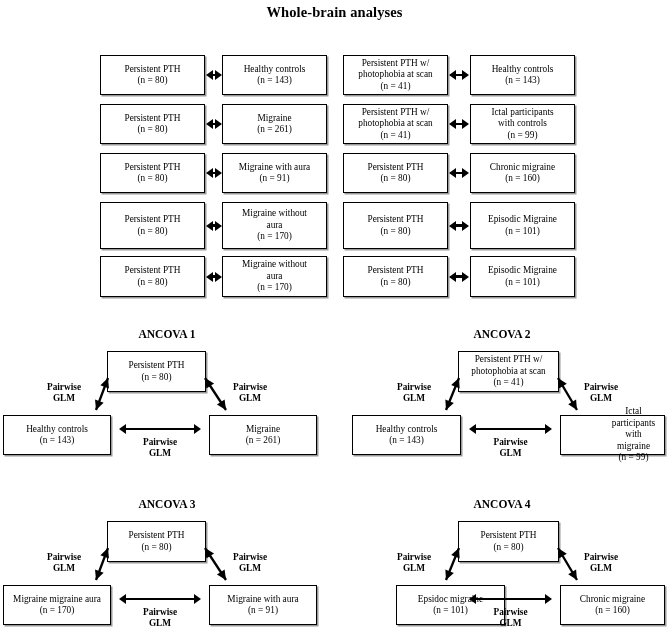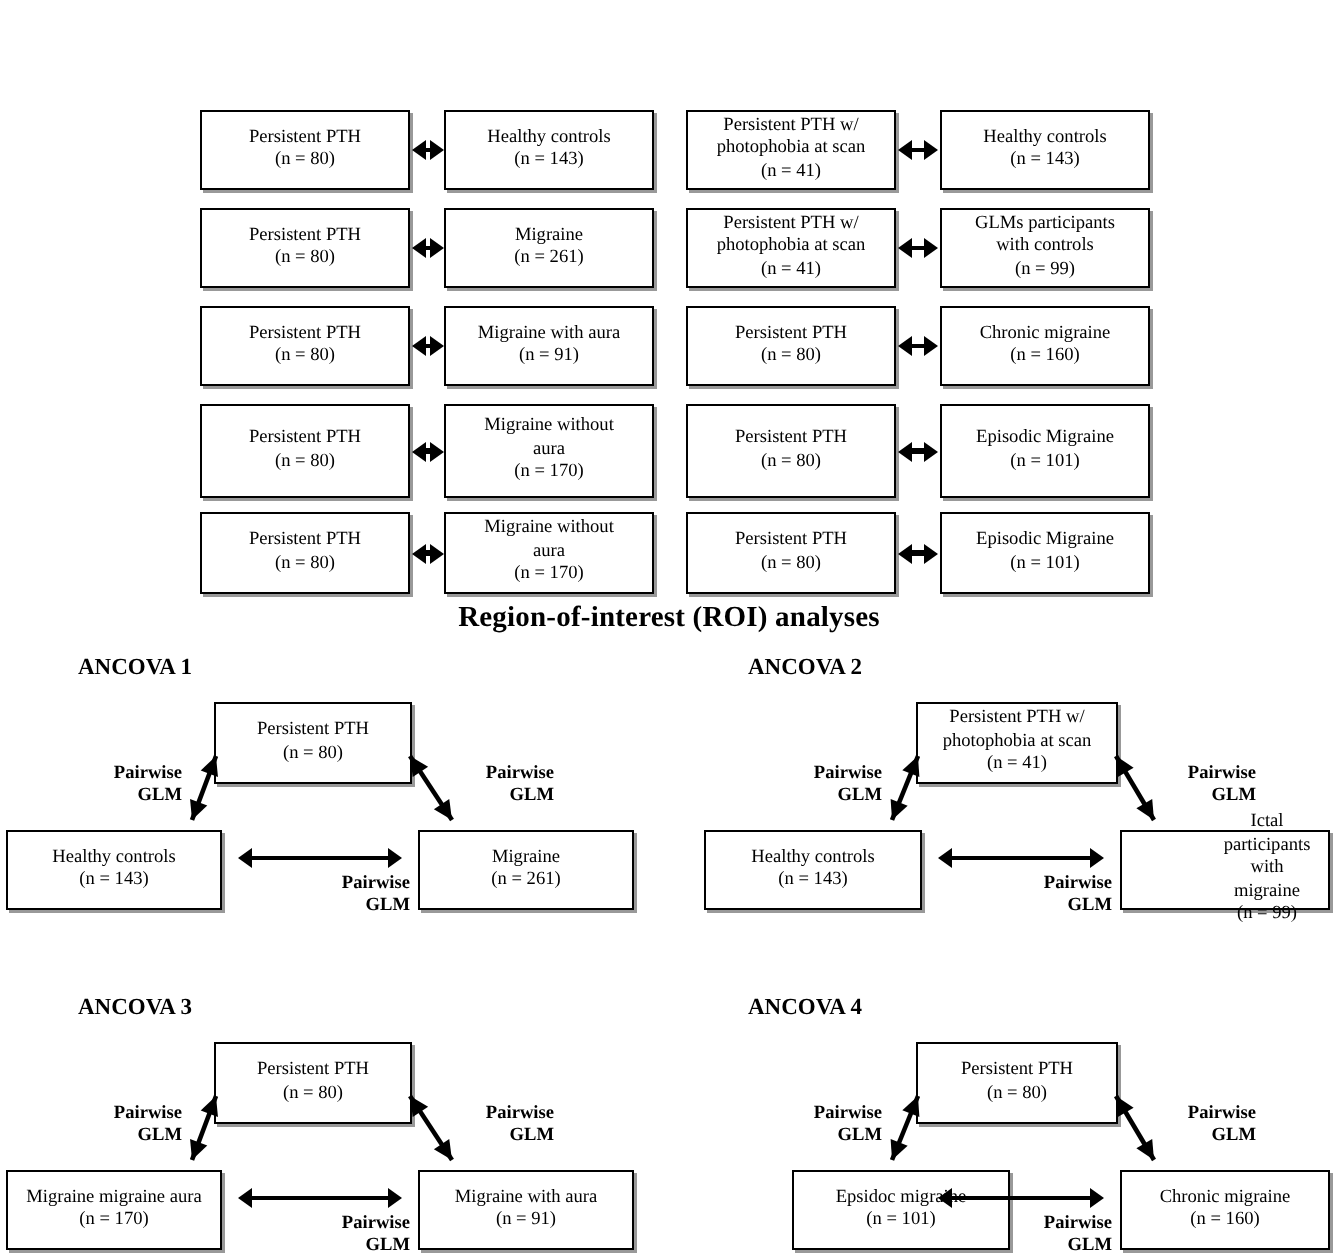--- a/index.html
+++ b/index.html
@@ -29,24 +29,24 @@
   }
   .title-main {
     font-size: 14.5px;
     letter-spacing: 0.1px;
   }
   .title-sub {
     font-size: 11.5px;
   }
   .ancova-title {
     position: absolute;
+    text-align: center;
     font-weight: bold;
     font-size: 11.5px;
     white-space: nowrap;
-    padding-left: 39px;
   }
 
   
   .node {
     position: absolute;
     box-sizing: border-box;
     border: 1.6px solid #000;
     background: #fff;
     display: flex;
     align-items: center;
@@ -90,30 +90,30 @@
   
   .diag { position: absolute; }
   .diag svg { display: block; overflow: visible; }
 
   
   .glm-label {
     position: absolute;
     font-weight: bold;
     font-size: 9.3px;
     line-height: 10.6px;
-    text-align: right;
+    text-align: center;
     white-space: nowrap;
   }
 </style>
 </head>
 <body>
 
 <div id="canvas">
 
-  <div class="section-title title-main" style="left:0; top:301px; width:669px;">Region-of-interest (ROI) analyses</div>
+  <div class="section-title title-main" style="left:0; top:4px; width:669px;">Whole-brain analyses</div>
 
   <div id="grid">
       <div class="node" style="left:100px;top:55px;width:105px;height:40px;">
         <span class="lbl"><span>Persistent PTH</span><br><span>(n = 80)</span></span>
       </div>
       <div class="harrow" style="left:206px;top:69px;width:16px;">
         <span class="shaft"></span>
         <span class="head left"></span>
         <span class="head right"></span>
       </div>
@@ -177,21 +177,21 @@
       </div>
       <div class="node" style="left:343px;top:104px;width:105px;height:40px;">
         <span class="lbl"><span>Persistent PTH w/</span><br><span>photophobia at scan</span><br><span>(n = 41)</span></span>
       </div>
       <div class="harrow" style="left:449px;top:118px;width:20px;">
         <span class="shaft"></span>
         <span class="head left"></span>
         <span class="head right"></span>
       </div>
       <div class="node" style="left:470px;top:104px;width:105px;height:40px;">
-        <span class="lbl"><span>GLMs participants</span><br><span>with controls</span><br><span>(n = 99)</span></span>
+        <span class="lbl"><span>Ictal participants</span><br><span>with controls</span><br><span>(n = 99)</span></span>
       </div>
       <div class="node" style="left:343px;top:153px;width:105px;height:40px;">
         <span class="lbl"><span>Persistent PTH</span><br><span>(n = 80)</span></span>
       </div>
       <div class="harrow" style="left:449px;top:167px;width:20px;">
         <span class="shaft"></span>
         <span class="head left"></span>
         <span class="head right"></span>
       </div>
       <div class="node" style="left:470px;top:153px;width:105px;height:40px;">

